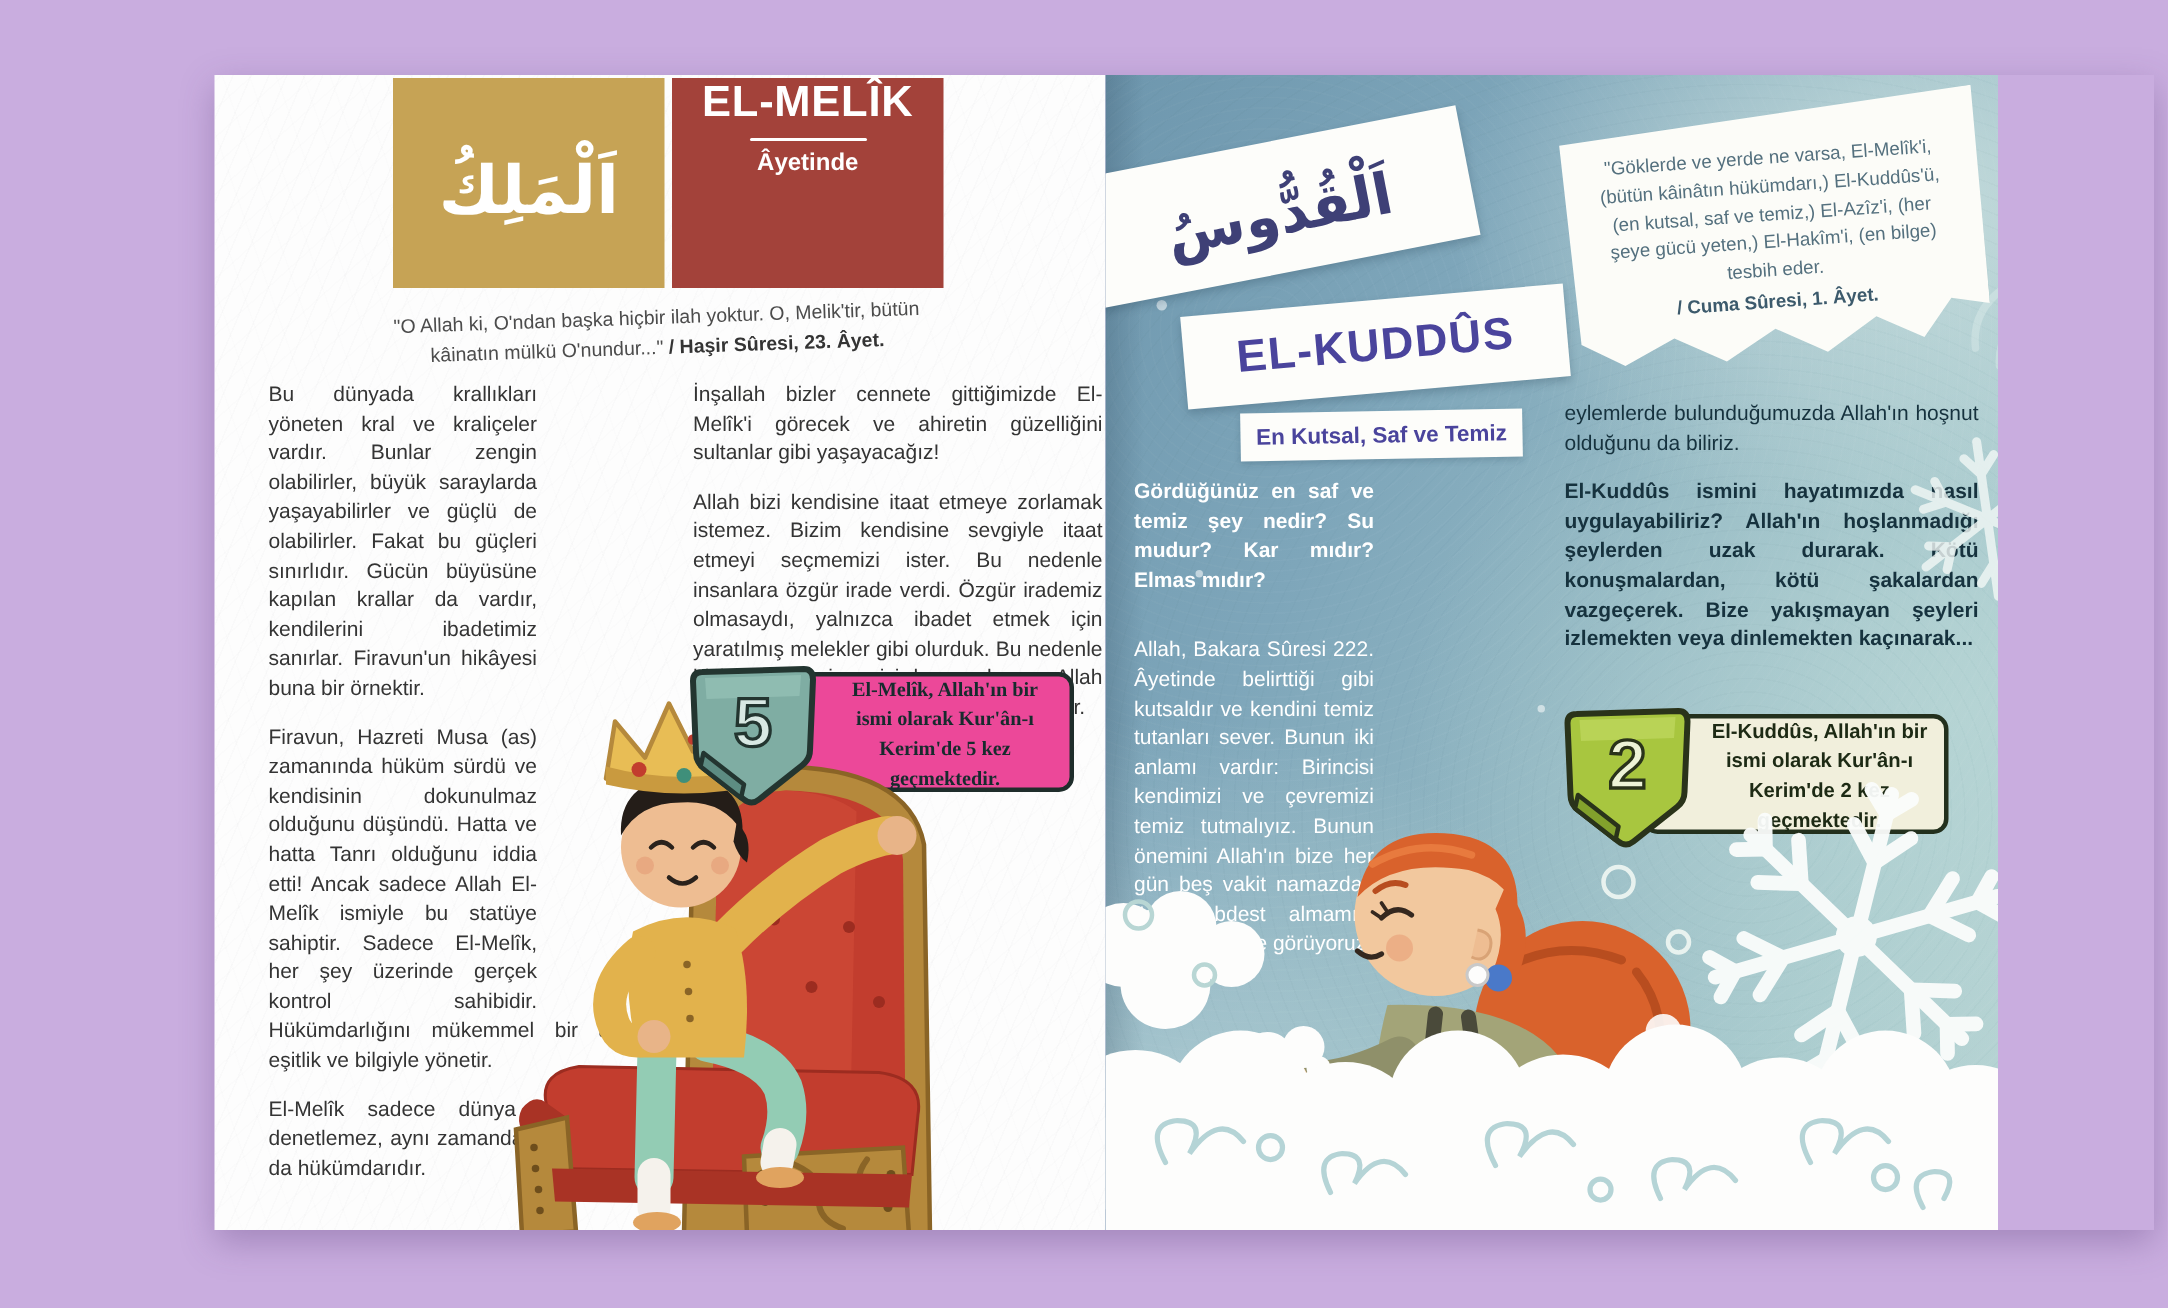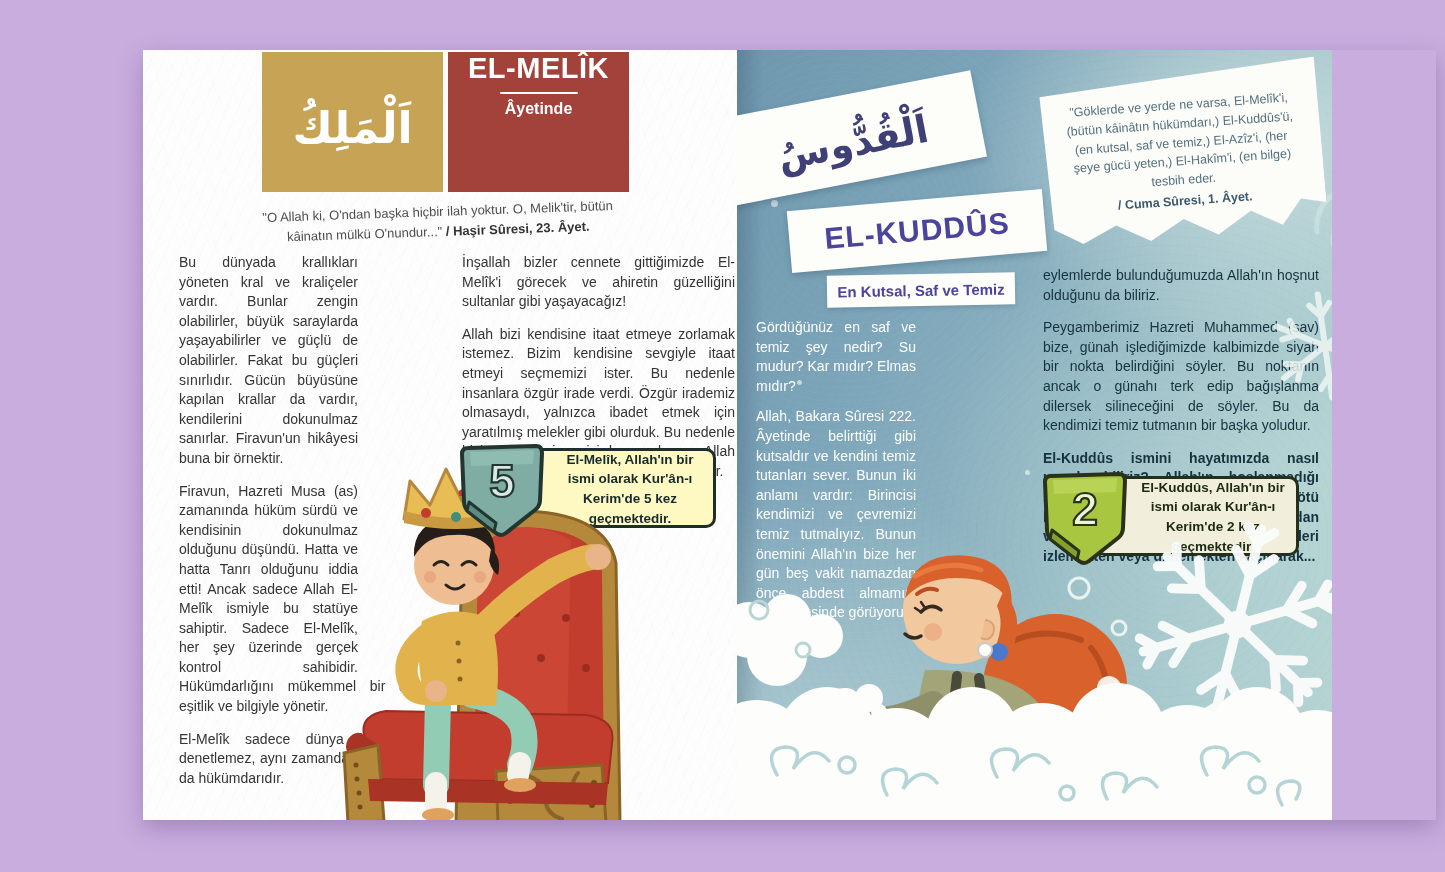--- a/index.html
+++ b/index.html
@@ -36,21 +36,21 @@
   .col p { margin-bottom:13px; }
   .col-l1 { left:36px;  top:203px; }
   .col-l2 { left:319px; top:203px; }
   .float-crown { float:right; clear:right; width:88px; height:215px; margin-top:208px; margin-left:6px; }
 
   .count-badge { position:absolute; width:262px; height:96px; }
   .badge-l { left:311px; top:390px; }
   .count-badge .box { position:absolute; left:58px; top:8px; right:0; height:80px; border:3px solid #1f2d2b;
      border-radius:10px; padding:10px 8px 8px 40px; font-size:13.5px; font-weight:bold; line-height:1.45;
      color:#172b2d; text-align:center; display:flex; align-items:center; }
-  .badge-l .box { background:#fef9c3; }
+  .badge-l .box { background:#ec4899;font-family:Liberation Serif, serif; }
   .badge-r .box { background:#f1efdc; border-color:#23301d; color:#1d2a14; }
   .count-badge .shield { position:absolute; left:0; top:0; width:96px; height:100px; z-index:2; }
   .count-badge .digit { position:absolute; left:14px; top:14px; width:68px; text-align:center; z-index:3;
      font-size:46px; font-weight:bold; color:#d8e8e3; -webkit-text-stroke:2.2px #233530; }
   .badge-r .digit { color:#edf3d6; -webkit-text-stroke:2.2px #2a331a; }
 
   .boy-illo { position:absolute; left:143px; top:403px; width:354px; height:370px; }
 
   
   .page-right { position:relative; width:595px; height:770px; overflow:hidden;
@@ -79,21 +79,21 @@
   .banner-sub .t { font-size:15px; font-weight:bold; color:#4a449c; }
 
   .verse-paper { position:absolute; left:304px; top:16px; width:282px; height:178px; transform:rotate(-4deg);
      background:#fcfcf8; box-shadow:0 4px 8px rgba(30,60,80,.22);
      clip-path:polygon(1% 12%, 99% 0%, 100% 82%, 91% 79%, 84% 93%, 73% 84%, 61% 96%, 49% 86%, 37% 97%, 25% 87%, 13% 96%, 3% 87%);
      padding:30px 20px 0; font-size:12.5px; line-height:1.5; color:#54707e; text-align:center; }
   .verse-paper b { color:#3c5a6c; display:block; margin-top:2px; }
 
   .col-r1 { left:19px; top:268px; width:268px; color:#fff; text-align:justify; position:absolute;
      font-size:14px; line-height:1.40; }
-  .col-r1 .q { font-weight:normal; margin-bottom:11px; }
+  .col-r1 .q { font-weight:bold; margin-bottom:27px; }
   .col-r1 p { margin-bottom:13px; }
   .float-girl { float:right; clear:right; width:102px; height:235px; margin-top:222px; margin-left:6px; }
 
   .col-r2 { left:306px; top:200px; width:276px; color:#16323e; text-align:justify; position:absolute;
      font-size:14px; line-height:1.40;margin-top:16px; }
   .col-r2 p { margin-bottom:13px; }
   .col-r2 .strong { font-weight:bold; }
 
   .badge-r { left:300px; top:418px; }
 
@@ -120,21 +120,21 @@
     <div class="name-box">
       <div class="latin">EL-MELÎK</div>
       <div class="rule"></div>
       <div class="meaning">Âyetinde</div>
     </div>
 
     <div class="verse-left"><span>"O Allah ki, O'ndan başka hiçbir ilah yoktur. O, Melik'tir, bütün kâinatın mülkü O'nundur..." </span><b>/ Haşir Sûresi, 23. Âyet.</b></div>
 
     <div class="col col-l1">
       <div class="float-crown"></div>
-      <p>Bu dünyada krallıkları yöneten kral ve kraliçeler vardır. Bunlar zengin olabilirler, büyük saraylarda yaşayabilirler ve güçlü de olabilirler. Fakat bu güçleri sınırlıdır. Gücün büyüsüne kapılan krallar da vardır, kendilerini dokunulmaz sanırlar. Firavun'un hikâyesi buna bir örnektir.</p>
+      <p>Bu dünyada krallıkları yöneten kral ve kraliçeler vardır. Bunlar zengin olabilirler, büyük saraylarda yaşayabilirler ve güçlü de olabilirler. Fakat bu güçleri sınırlıdır. Gücün büyüsüne kapılan krallar da vardır, kendilerini ibadetimiz sanırlar. Firavun'un hikâyesi buna bir örnektir.</p>
       <p>Firavun, Hazreti Musa (as) zamanında hüküm sürdü ve kendisinin dokunulmaz olduğunu düşündü. Hatta ve hatta Tanrı olduğunu iddia etti! Ancak sadece Allah El-Melîk ismiyle bu statüye sahiptir. Sadece El-Melîk, her şey üzerinde gerçek kontrol sahibidir. Hükümdarlığını mükemmel bir adaletle, eşitlik ve bilgiyle yönetir.</p>
       <p>El-Melîk sadece dünya hükümdarlığını denetlemez, aynı zamanda ahiret yurdunun da hükümdarıdır.</p>
     </div>
 
     <div class="col col-l2">
       <p>İnşallah bizler cennete gittiğimizde El-Melîk'i görecek ve ahiretin güzelliğini sultanlar gibi yaşayacağız!</p>
       <p>Allah bizi kendisine itaat etmeye zorlamak istemez. Bizim kendisine sevgiyle itaat etmeyi seçmemizi ister. Bu nedenle insanlara özgür irade verdi. Özgür irademiz olmasaydı, yalnızca ibadet etmek için yaratılmış melekler gibi olurduk. Bu nedenle bizim ibadetimiz ve iyi davranışlarımız Allah tarafından gerçekten sevilir ve takdir edilir.</p>
     </div>
 
     <div class="count-badge badge-l">
@@ -246,21 +246,20 @@
 
     <div class="col-r1">
       <div class="float-girl"></div>
       <div class="q">Gördüğünüz en saf ve temiz şey nedir? Su mudur? Kar mıdır? Elmas mıdır?</div>
       <p>Allah, Bakara Sûresi 222. Âyetinde belirttiği gibi kutsaldır ve kendini temiz tutanları sever. Bunun iki anlamı vardır: Birincisi kendimizi ve çevremizi temiz tutmalıyız. Bunun önemini Allah'ın bize her gün beş vakit namazdan önce abdest almamızı emretmesinde görüyoruz.</p>
 
     </div>
 
     <div class="col-r2">
       <p>eylemlerde bulunduğumuzda Allah'ın hoşnut olduğunu da biliriz.</p>
-      <p>Peygamberimiz Hazreti Muhammed (sav) bize, günah işlediğimizde kalbimizde siyah bir nokta belirdiğini söyler. Bu noktanın ancak o günahı terk edip bağışlanma dilersek silineceğini de söyler. Bu da kendimizi temiz tutmanın bir başka yoludur.</p>
       <p class="strong">El-Kuddûs ismini hayatımızda nasıl uygulayabiliriz? Allah'ın hoşlanmadığı şeylerden uzak durarak. Kötü konuşmalardan, kötü şakalardan vazgeçerek.  Bize yakışmayan şeyleri izlemekten veya dinlemekten kaçınarak...</p>
     </div>
 
     <div class="count-badge badge-r">
       <svg class="shield" viewBox="0 0 96 100">
         <path d="M14 8 L82 6 Q88 6 88 13 L86 60 Q86 66 81 70 L52 93 Q47 97 42 93 L15 72 Q10 68 10 62 L8 14 Q8 8 14 8 Z" fill="#a8c63f" stroke="#2a331a" stroke-width="4" stroke-linejoin="round"></path>
         <path d="M15 62 L42 83 L40 92 L13 71 Z" fill="#83a12c" stroke="#2a331a" stroke-width="3" stroke-linejoin="round"></path>
         <path d="M16 12 L80 10 L79 24 L17 26 Z" fill="#bdd65c" opacity=".8"></path>
       </svg>
       <div class="digit">2</div>

